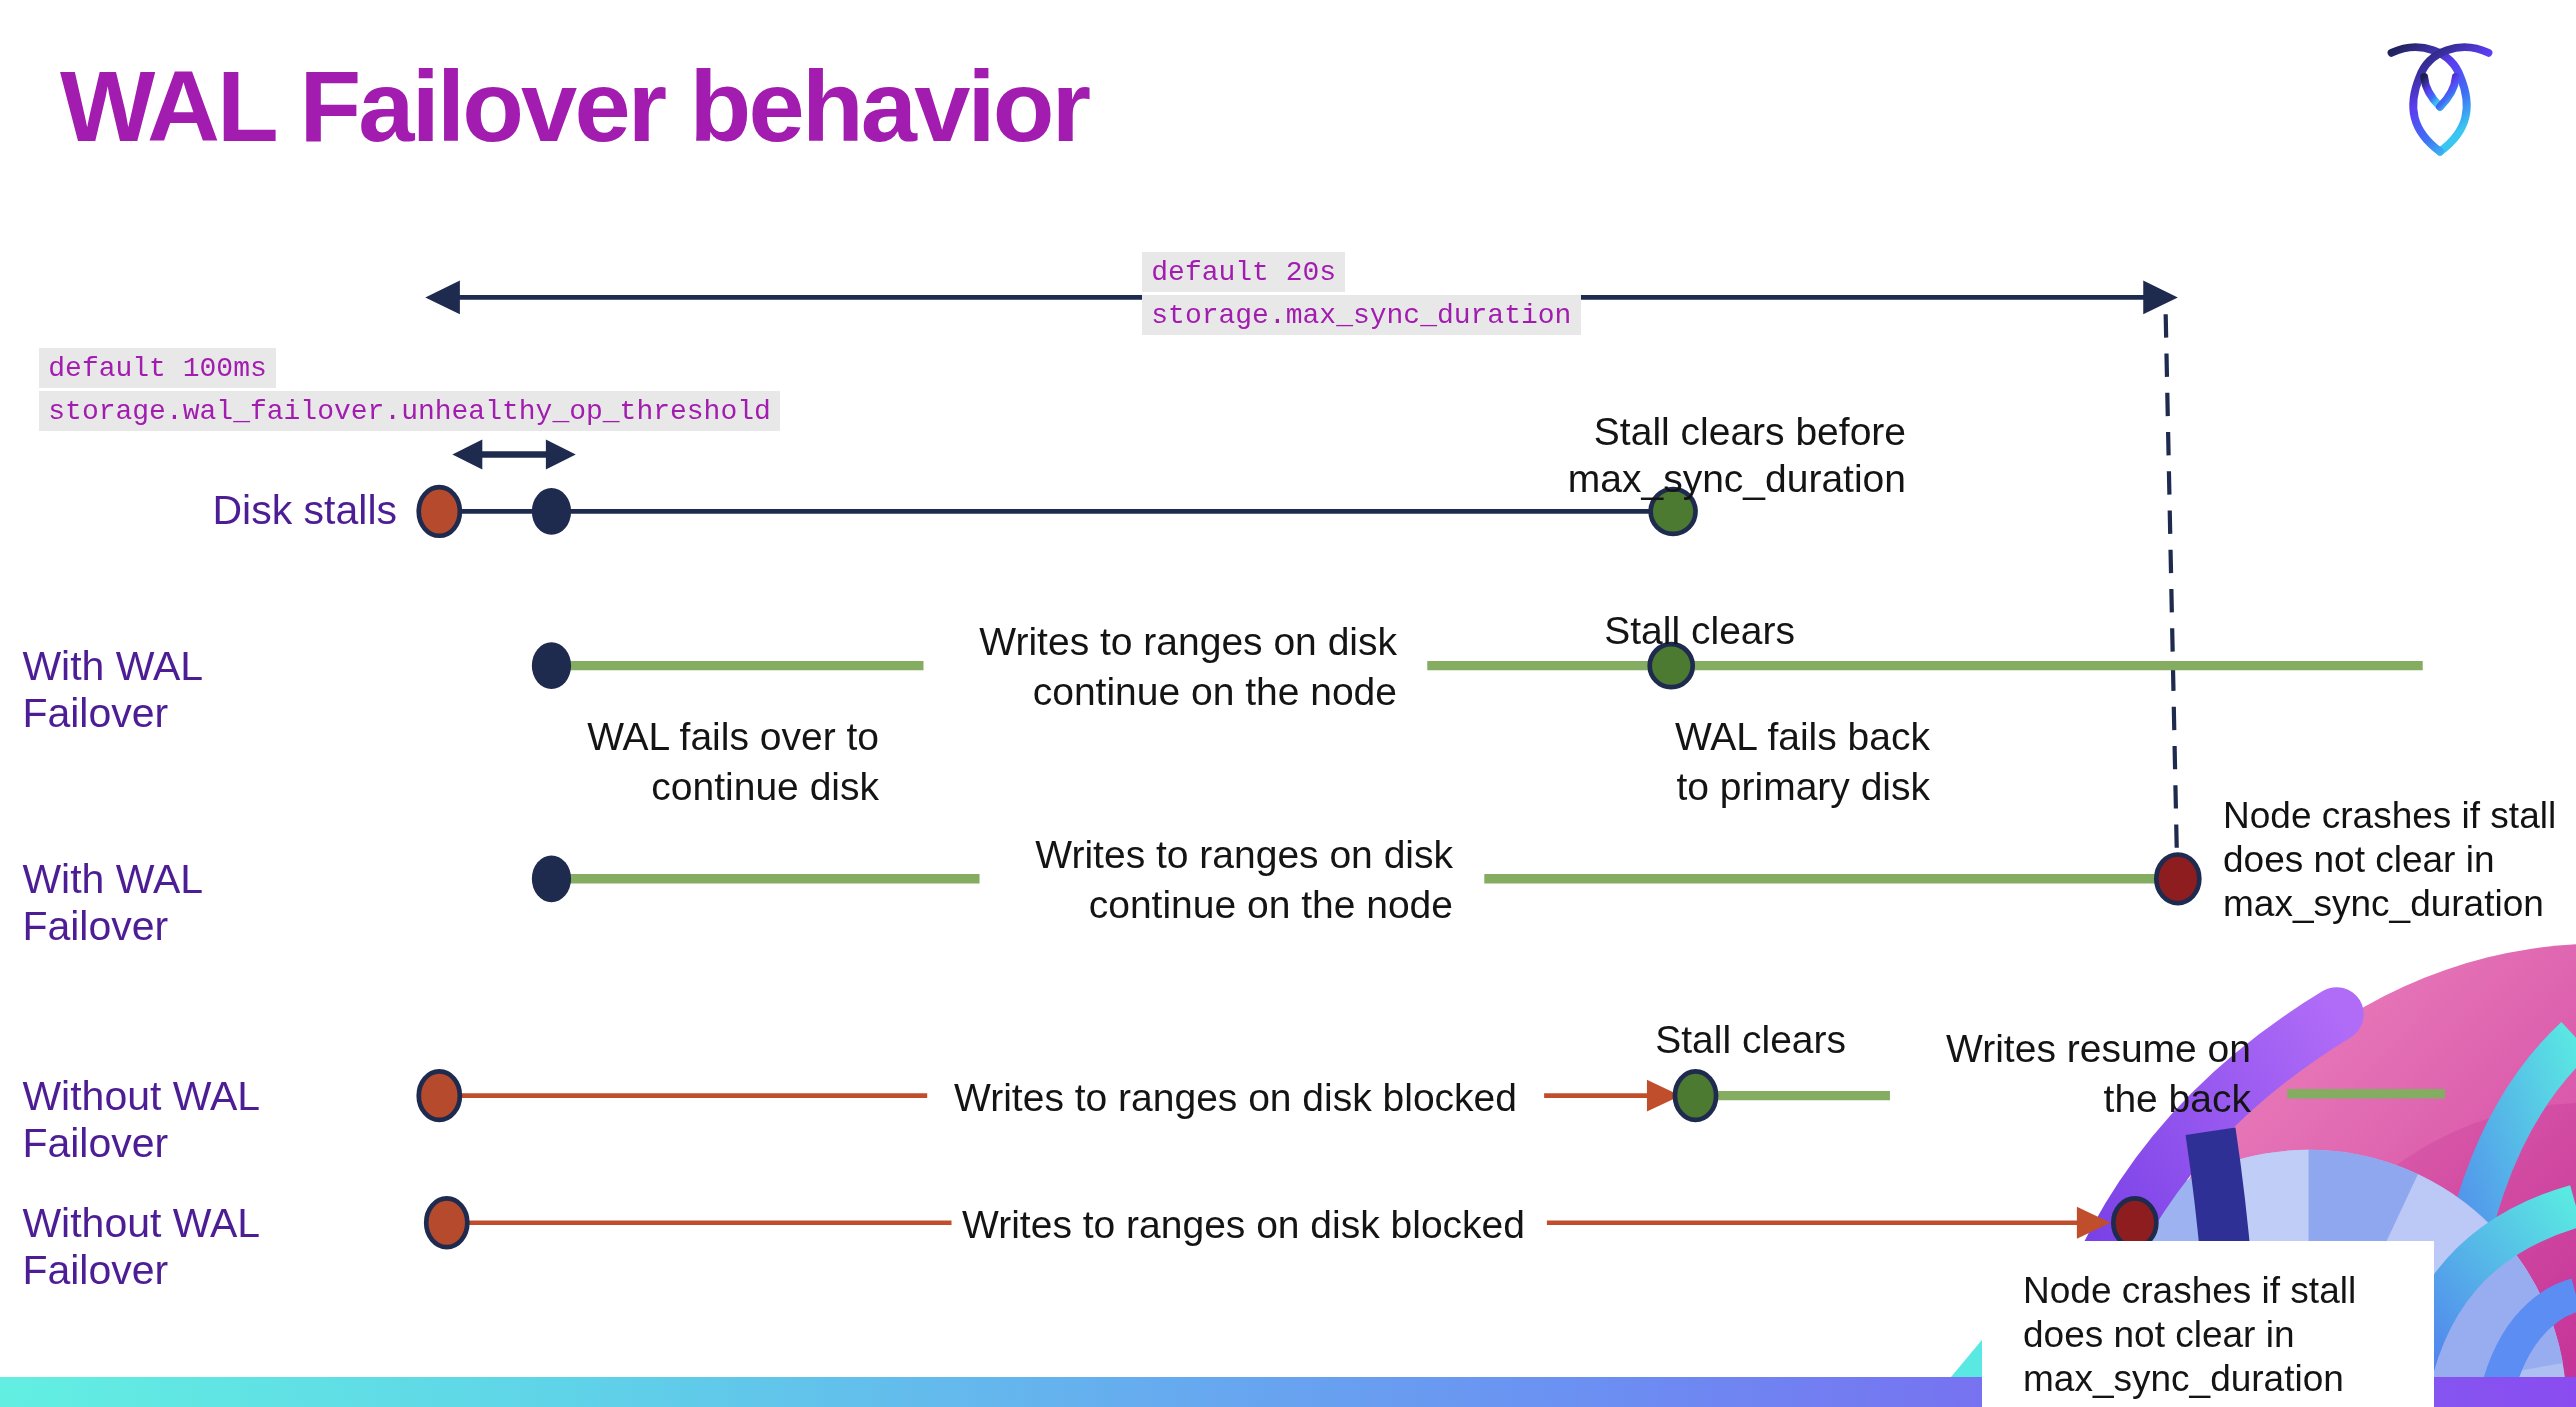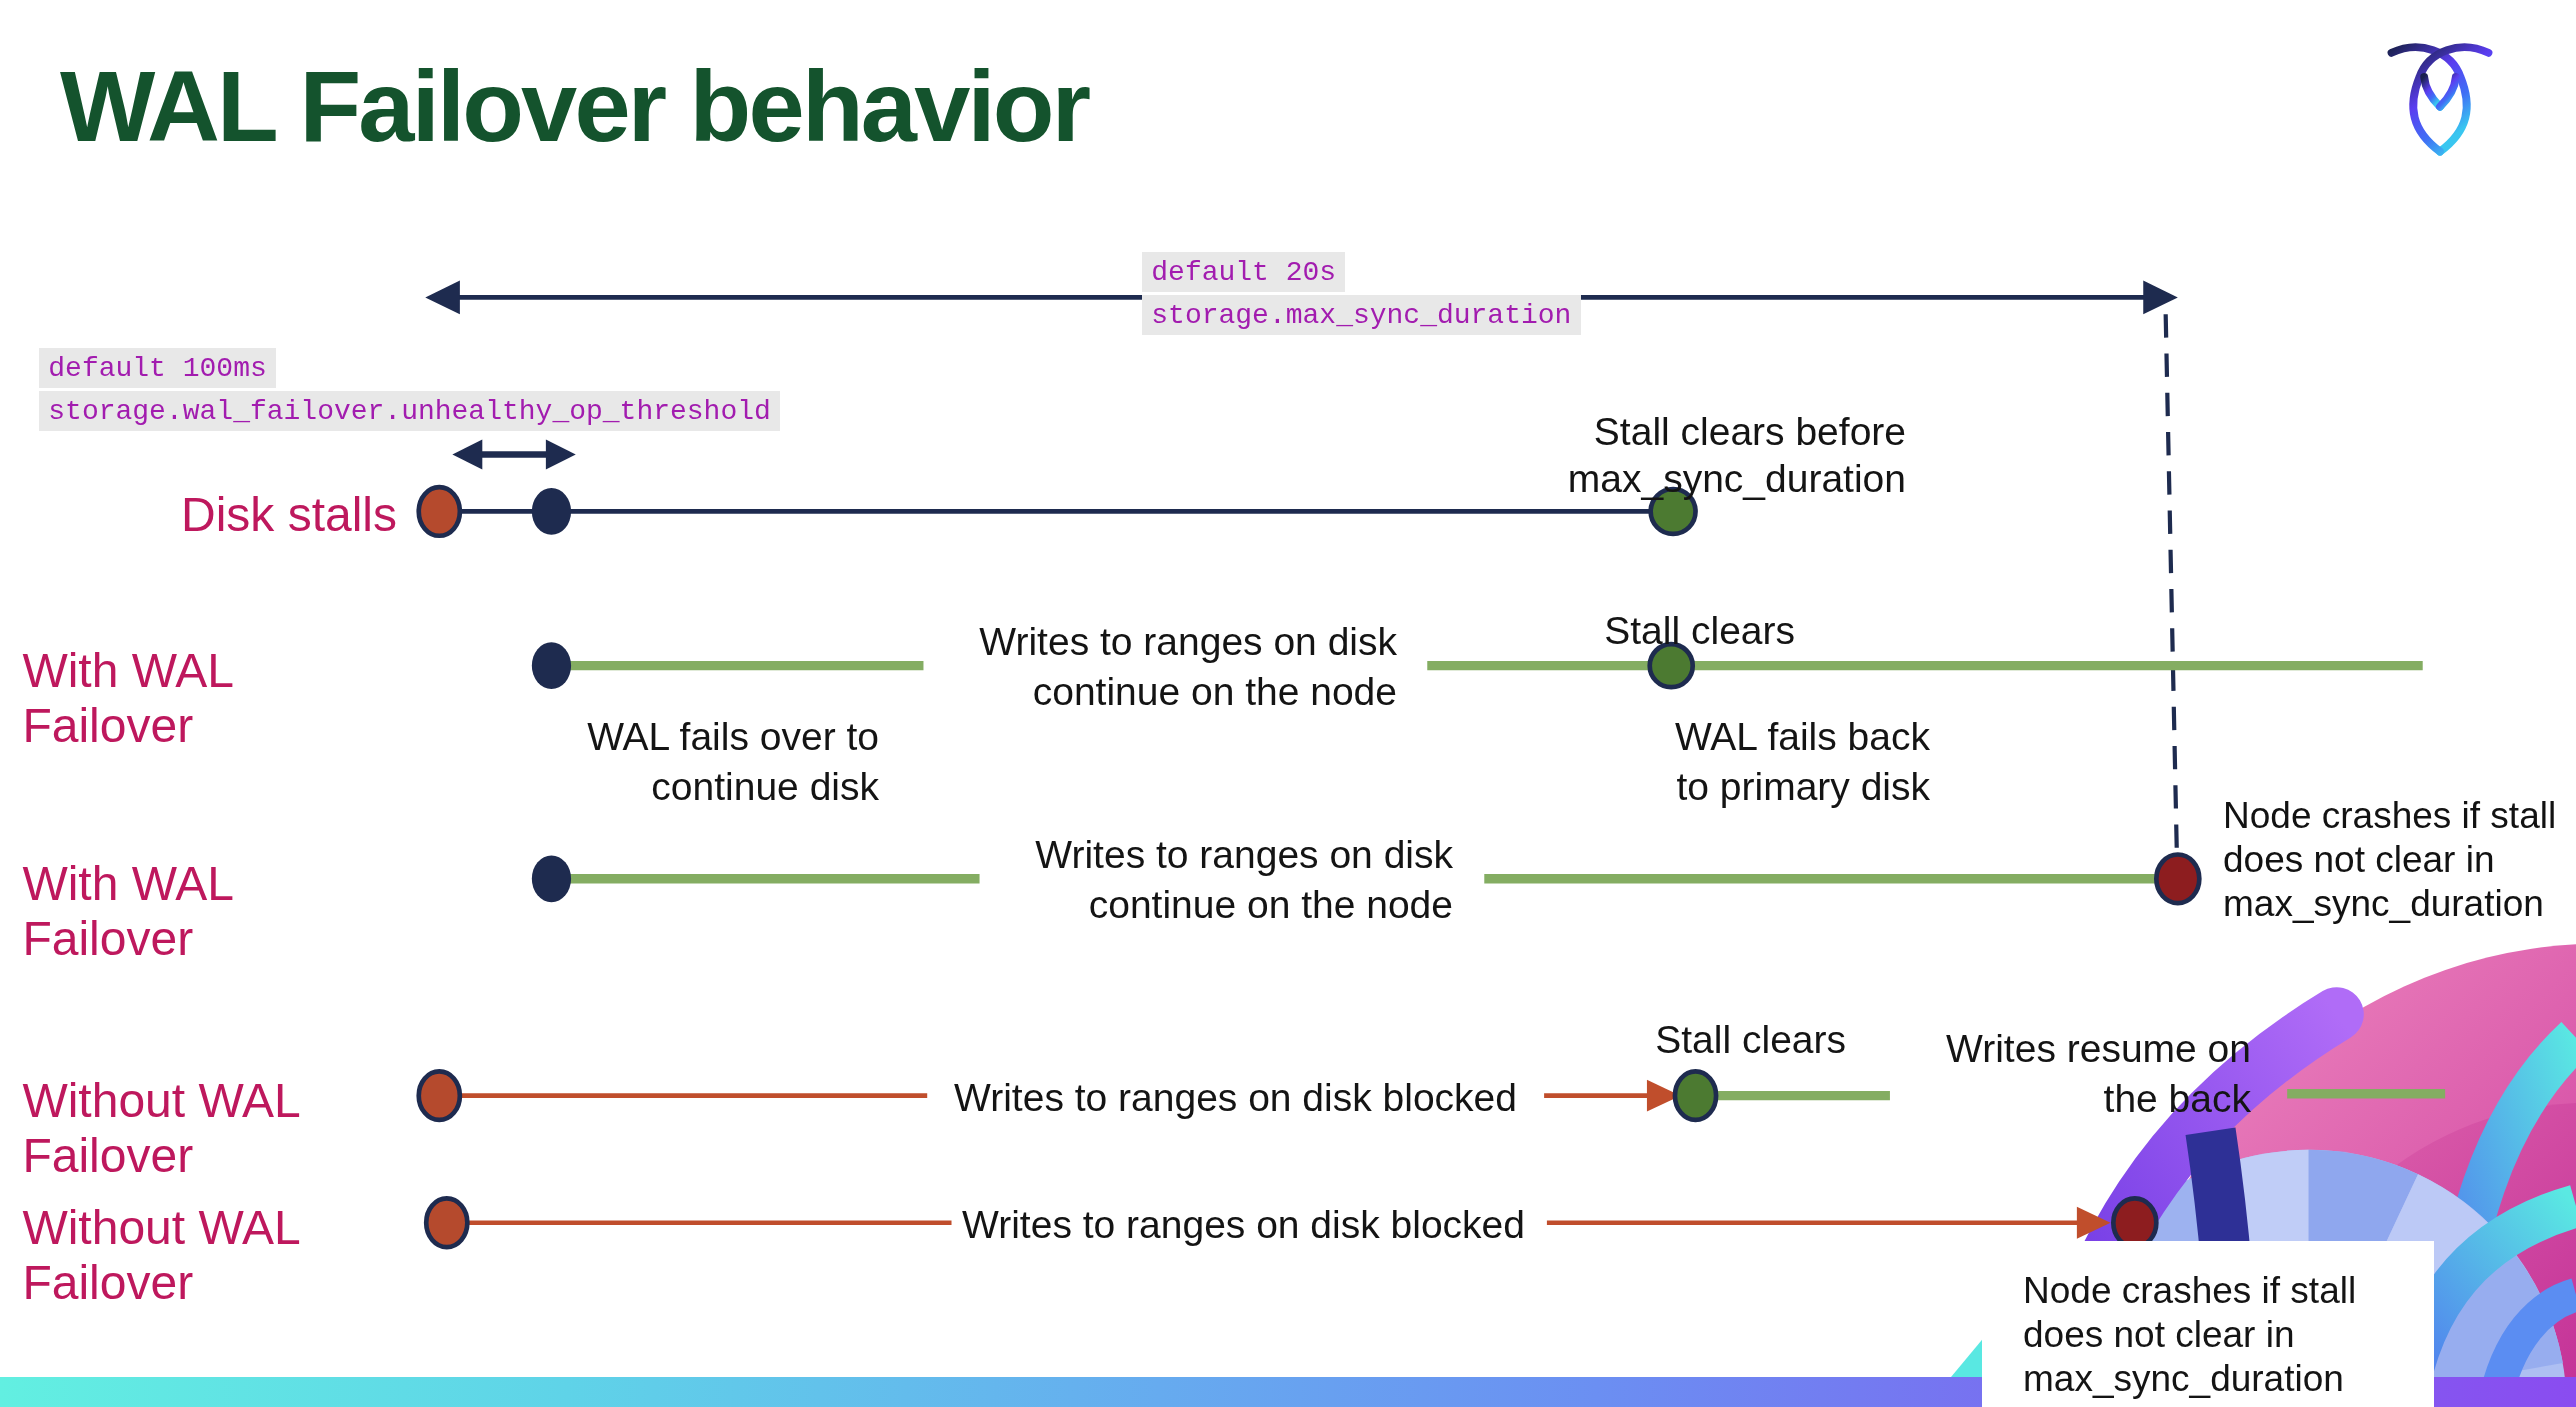--- a/index.html
+++ b/index.html
@@ -5,24 +5,24 @@
   :root{
     --navy:#1e2b4f; --green-line:#84ad62; --green-dot:#4c7a31;
     --red-orange:#b54a2d; --red-line:#c04e2c; --dark-red:#8d1d1f;
     --code-bg:#e8e8e8; --text:#121212;
   }
   *{margin:0;padding:0;box-sizing:border-box;}
   body{background:#fff;}
   .slide{position:relative;width:2576px;height:1408px;background:#ffffff;overflow:hidden;
          font-family:"Liberation Sans", sans-serif;color:var(--text);}
   .abs{position:absolute;}
-  .title{left:60px;top:49px;font-size:101px;font-weight:800;letter-spacing:-2.8px;color:#14532d;z-index:6;}
+  .title{left:60px;top:49px;font-size:101px;font-weight:800;letter-spacing:-2.8px;color:#a21caf;z-index:6;}
   .code-label{font-family:"Liberation Mono", monospace;font-size:28px;color:#a21caf;
               background:var(--code-bg);padding:4.7px 9.3px;white-space:pre;z-index:6;}
-  .row-label{font-size:48px;color:#be185d;z-index:6;}
+  .row-label{font-size:41px;color:#4c1d95;z-index:6;}
   .caption{font-size:39px;line-height:50px;color:#141414;text-align:right;z-index:6;}
   .caption.small-lh{line-height:47px;}
   .note-box{left:1982px;top:1241px;width:452px;height:166px;background:#ffffff;
             padding:28px 0 0 41px;z-index:5;}
   .note-box .line{font-size:37px;line-height:44px;color:#141414;}
   .node-crash-note{left:2223px;top:794px;width:383px;font-size:37px;line-height:44px;
                    text-align:left;z-index:6;}
   .layer{left:0;top:0;width:2576px;height:1408px;z-index:4;pointer-events:none;}
   .art{left:1888px;top:916px;width:688px;height:492px;z-index:1;}
   .bottom-bar{left:0;top:1377px;width:2576px;height:31px;z-index:2;

